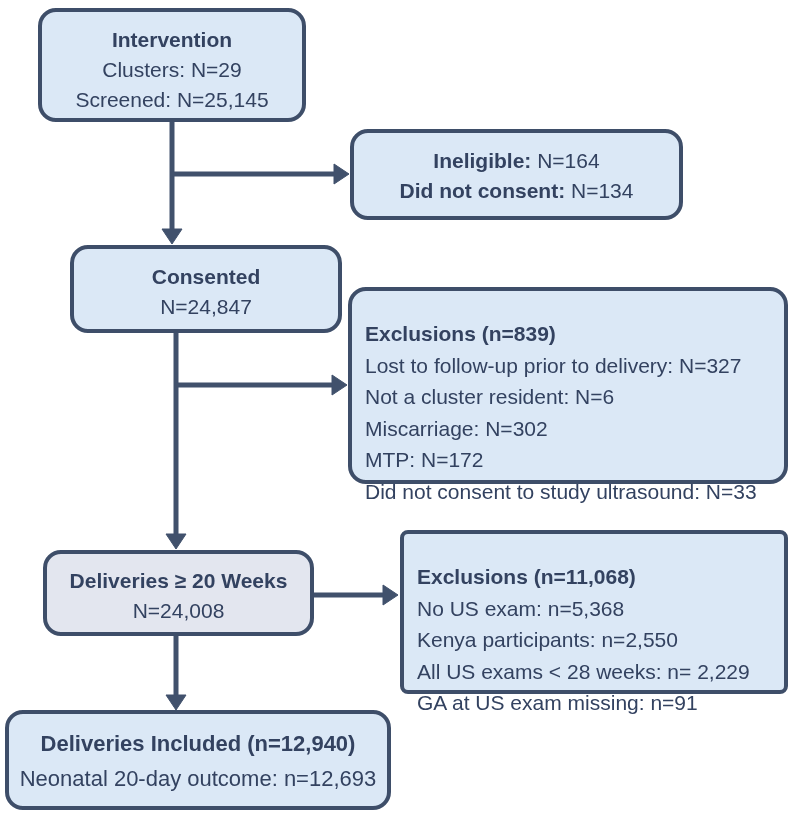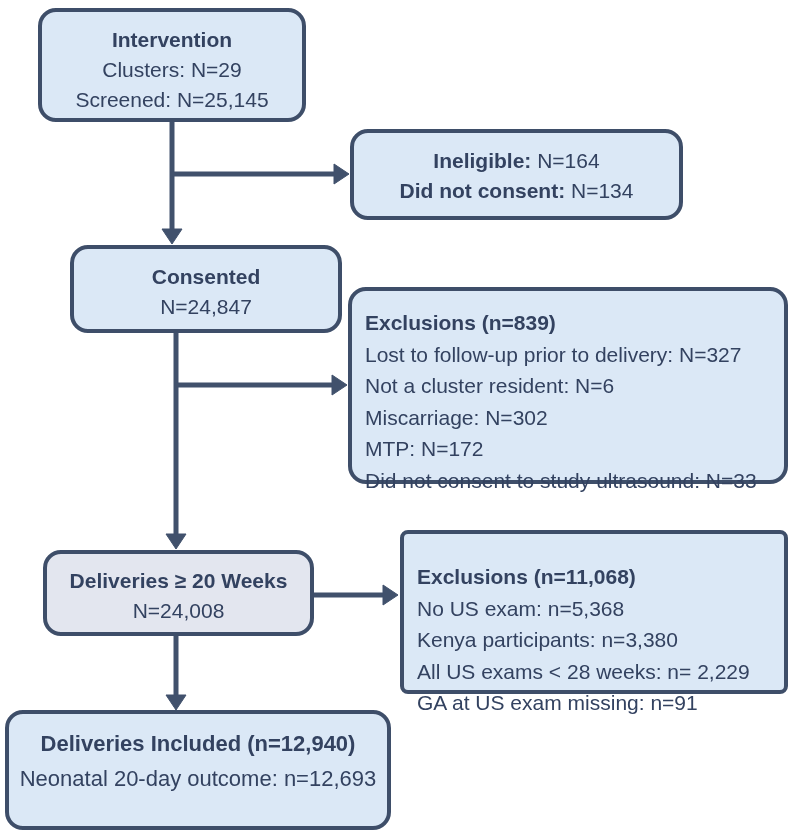--- a/index.html
+++ b/index.html
@@ -31,24 +31,24 @@
   }
   .box.alt{background:var(--fill-alt);}
   .box.center{text-align:center;}
   .box.left{text-align:left;padding-left:13px;padding-right:6px;line-height:31.5px;}
   .b{font-weight:bold;}
   .title{font-weight:bold;}
   
   #box-intervention{left:38px;top:8px;width:268px;height:114px;padding-top:13px;}
   #box-ineligible{left:350px;top:129px;width:333px;height:91px;padding-top:13px;text-align:center;}
   #box-consented{left:38px;top:245px;width:272px;height:88px;padding-top:13px;margin-left:32px;}
-  #box-exclusions-1{left:348px;top:287px;width:440px;height:197px;padding-top:16px;}
+  #box-exclusions-1{left:348px;top:287px;width:440px;height:197px;padding-top:27px;}
   #box-deliveries-20wk{left:43px;top:550px;width:271px;height:86px;padding-top:12px;}
   #box-exclusions-2{left:400px;top:530px;width:388px;height:164px;padding-top:27px;border-radius:8px;}
-  #box-deliveries-included{left:5px;top:710px;width:386px;height:120px;padding-top:12px;line-height:35px;font-size:22px;}
+  #box-deliveries-included{left:5px;top:710px;width:386px;height:100px;padding-top:12px;line-height:35px;font-size:22px;}
 </style>
 </head>
 <body>
 
 <div class="canvas">
 
   <svg class="connectors" viewBox="0 0 791 834" xmlns="http://www.w3.org/2000/svg">
     <g stroke="#41516c" stroke-width="5" fill="#41516c">
       <path d="M172,122 L172,230"></path>
       <path d="M172,174 L336,174"></path>
@@ -93,21 +93,21 @@
   </div>
 
   <div class="box center alt" id="box-deliveries-20wk">
     <div class="title">Deliveries ≥ 20 Weeks</div>
     <div>N=24,008</div>
   </div>
 
   <div class="box left" id="box-exclusions-2">
     <div class="title">Exclusions (n=11,068)</div>
     <div>No US exam: n=5,368</div>
-    <div>Kenya participants: n=3,380</div>
+    <div>Kenya participants: n=2,550</div>
     <div>All US exams &lt; 28 weeks: n= 2,229</div>
     <div>GA at US exam missing: n=91</div>
   </div>
 
   <div class="box center" id="box-deliveries-included">
     <div class="title">Deliveries Included (n=12,940)</div>
     <div>Neonatal 20-day outcome: n=12,693</div>
   </div>
 
 </div>

